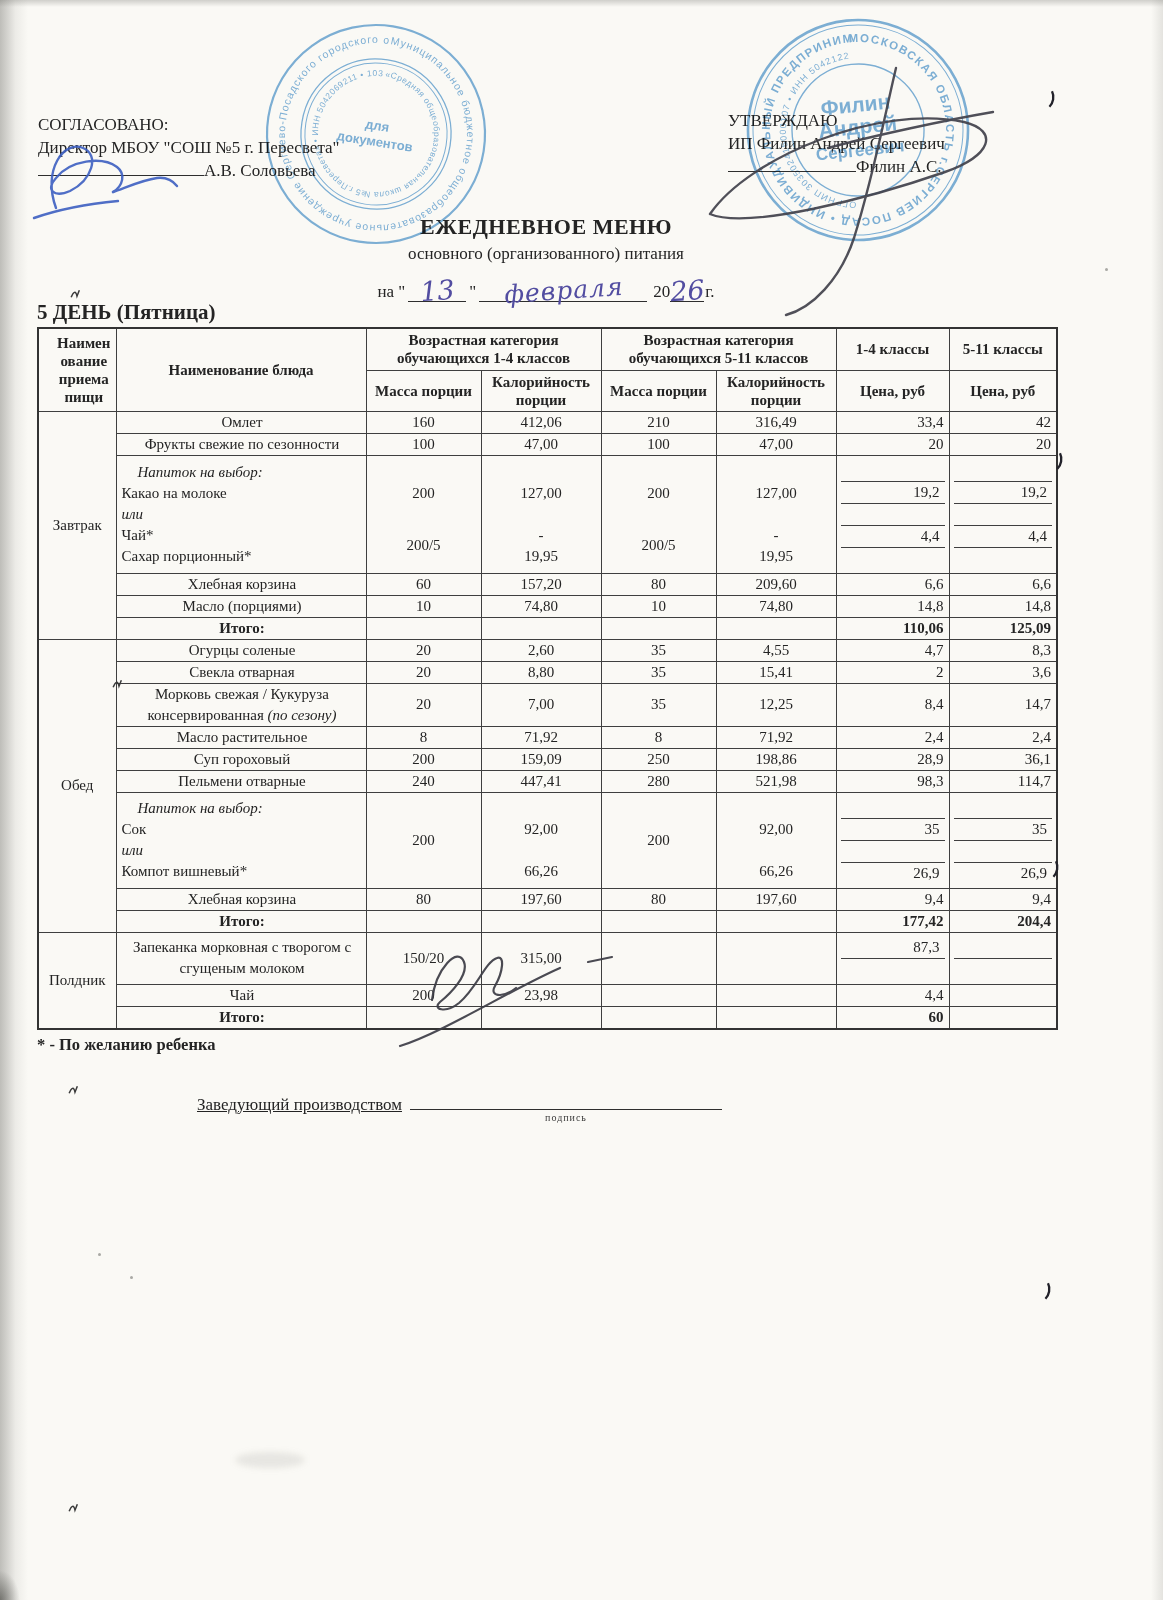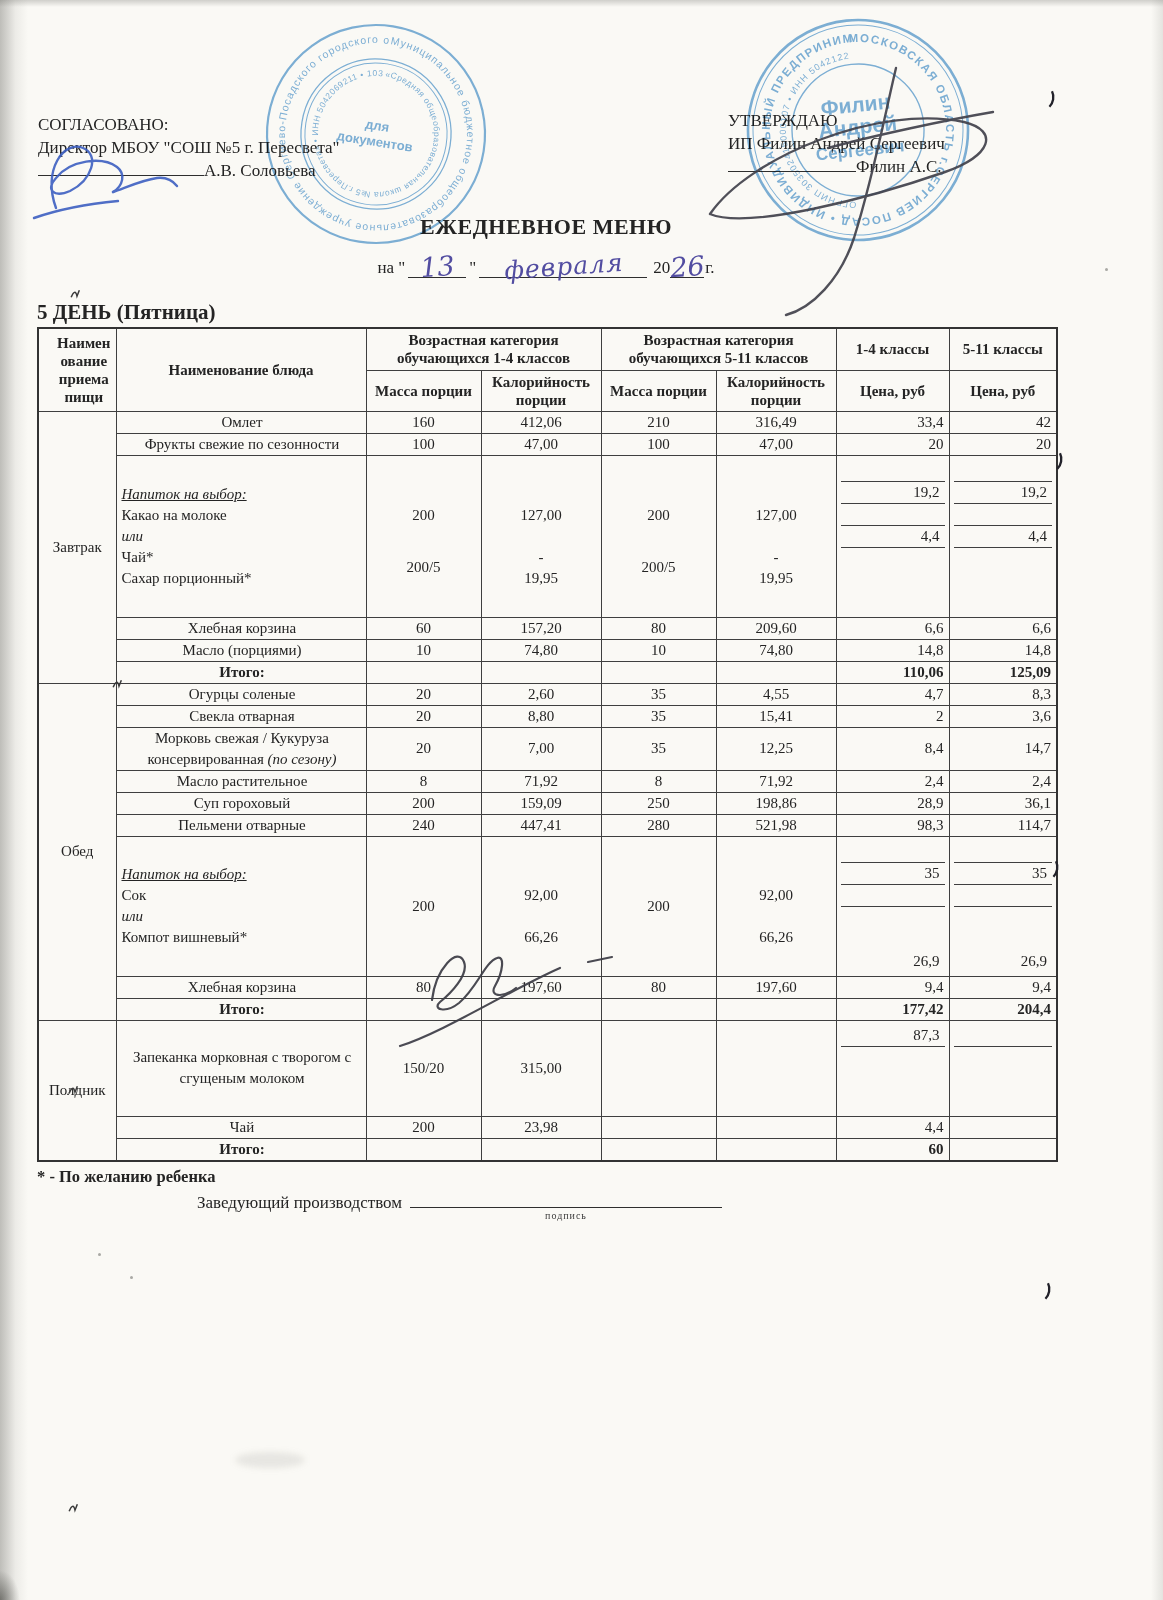--- a/index.html
+++ b/index.html
@@ -46,36 +46,36 @@
   .menu thead th {font-weight:bold; text-align:center; line-height:18px; padding:2px 3px; font-size:15px;}
   .menu thead tr:first-child {height:42px;}
   .menu thead tr:last-child {height:38px;}
   th.galign {text-align:left; padding-left:7px; vertical-align:middle;}
   .menu td {height:21px; line-height:21px;}
   td.dish {text-align:center; padding-left:5px;}
   td.num {text-align:center;}
   td.price {text-align:right; padding-right:5px;}
   td.meal {text-align:center;}
   .bold {font-weight:bold;}
-  .iu {font-style:italic; text-decoration:underline;}
+  .iu {font-style:italic; margin-left:16px;}
   .ital {font-style:italic;}
   td.lines2 div {height:21px; line-height:21px;}
   td.stack {padding:0;}
   .stack .sl {height:21px; line-height:21px; text-align:center;}
   .stack .sl2 {height:42px; display:flex; align-items:center; justify-content:center;}
   .stack .sfull4 {height:84px; display:flex; align-items:center; justify-content:center;}
   .stack .sfull2 {height:42px; display:flex; align-items:center; justify-content:center;}
   td.pstack {padding:4px;}
   .pstack > div {height:21px; line-height:21px; text-align:right; padding-right:5px; border-bottom:1px solid #3f3f3f;}
-  .pstack > div:last-child {border-bottom:none;margin-top:44px;}
+  .pstack > div:last-child {border-bottom:none;}
   td.dishlines {padding-left:5px;}
   td.dishlines div {height:21px; line-height:21px;}
 
   .footnote {font-size:16.5px; font-weight:bold; margin-top:5px;}
-  .manager-row {padding-left:160px; font-size:17px; position:relative; height:50px;}
+  .manager-row {margin-top:34px; padding-left:160px; font-size:17px; position:relative; height:50px;text-decoration:underline;}
   .sigline {display:inline-block; width:312px; border-bottom:1.5px solid #2e2e2e; position:relative; height:20px; margin-left:8px;}
   .sigcaption {position:absolute; top:23px; left:50%; transform:translateX(-50%); font-size:10px; color:#3a3a3a; letter-spacing:1px;}
 
   
   .stamp {position:absolute; z-index:5; opacity:.8; mix-blend-mode:multiply; pointer-events:none;}
   .stamp text {fill:#5e9fd4;}
   .sig {position:absolute; z-index:6; pointer-events:none;}
   .mark {position:absolute; z-index:6; pointer-events:none;}
 </style>
 </head>
@@ -157,20 +157,21 @@
     <g fill="none" stroke="#41414b" stroke-width="2.4" stroke-linecap="round" opacity="0.92">
       <path d="M22,162 C62,104 192,52 276,70 C312,79 303,104 257,120 C182,146 60,178 22,162"></path>
       <path d="M208,16 C197,62 186,122 166,186"></path>
       <path d="M166,186 C152,228 124,256 98,263"></path>
       <path d="M140,96 C184,84 258,68 305,60"></path>
     </g>
   </svg>
 
   <div class="titleblock">
     <div class="doctitle">ЕЖЕДНЕВНОЕ МЕНЮ</div>
+    <div class="docsub">основного (организованного) питания</div>
     <div class="dateline">
       <span>на "</span><span class="slot slot-day"><span class="hand">13</span></span><span>"</span><span class="slot slot-month"><span class="hand hand-month">февраля</span></span><span>20</span><span class="slot slot-year"><span class="hand">26</span></span><span>г.</span>
     </div>
   </div>
 
   <div class="content">
     <div class="daytitle">5 ДЕНЬ (Пятница)</div>
 
     <table class="menu">
       <colgroup>

